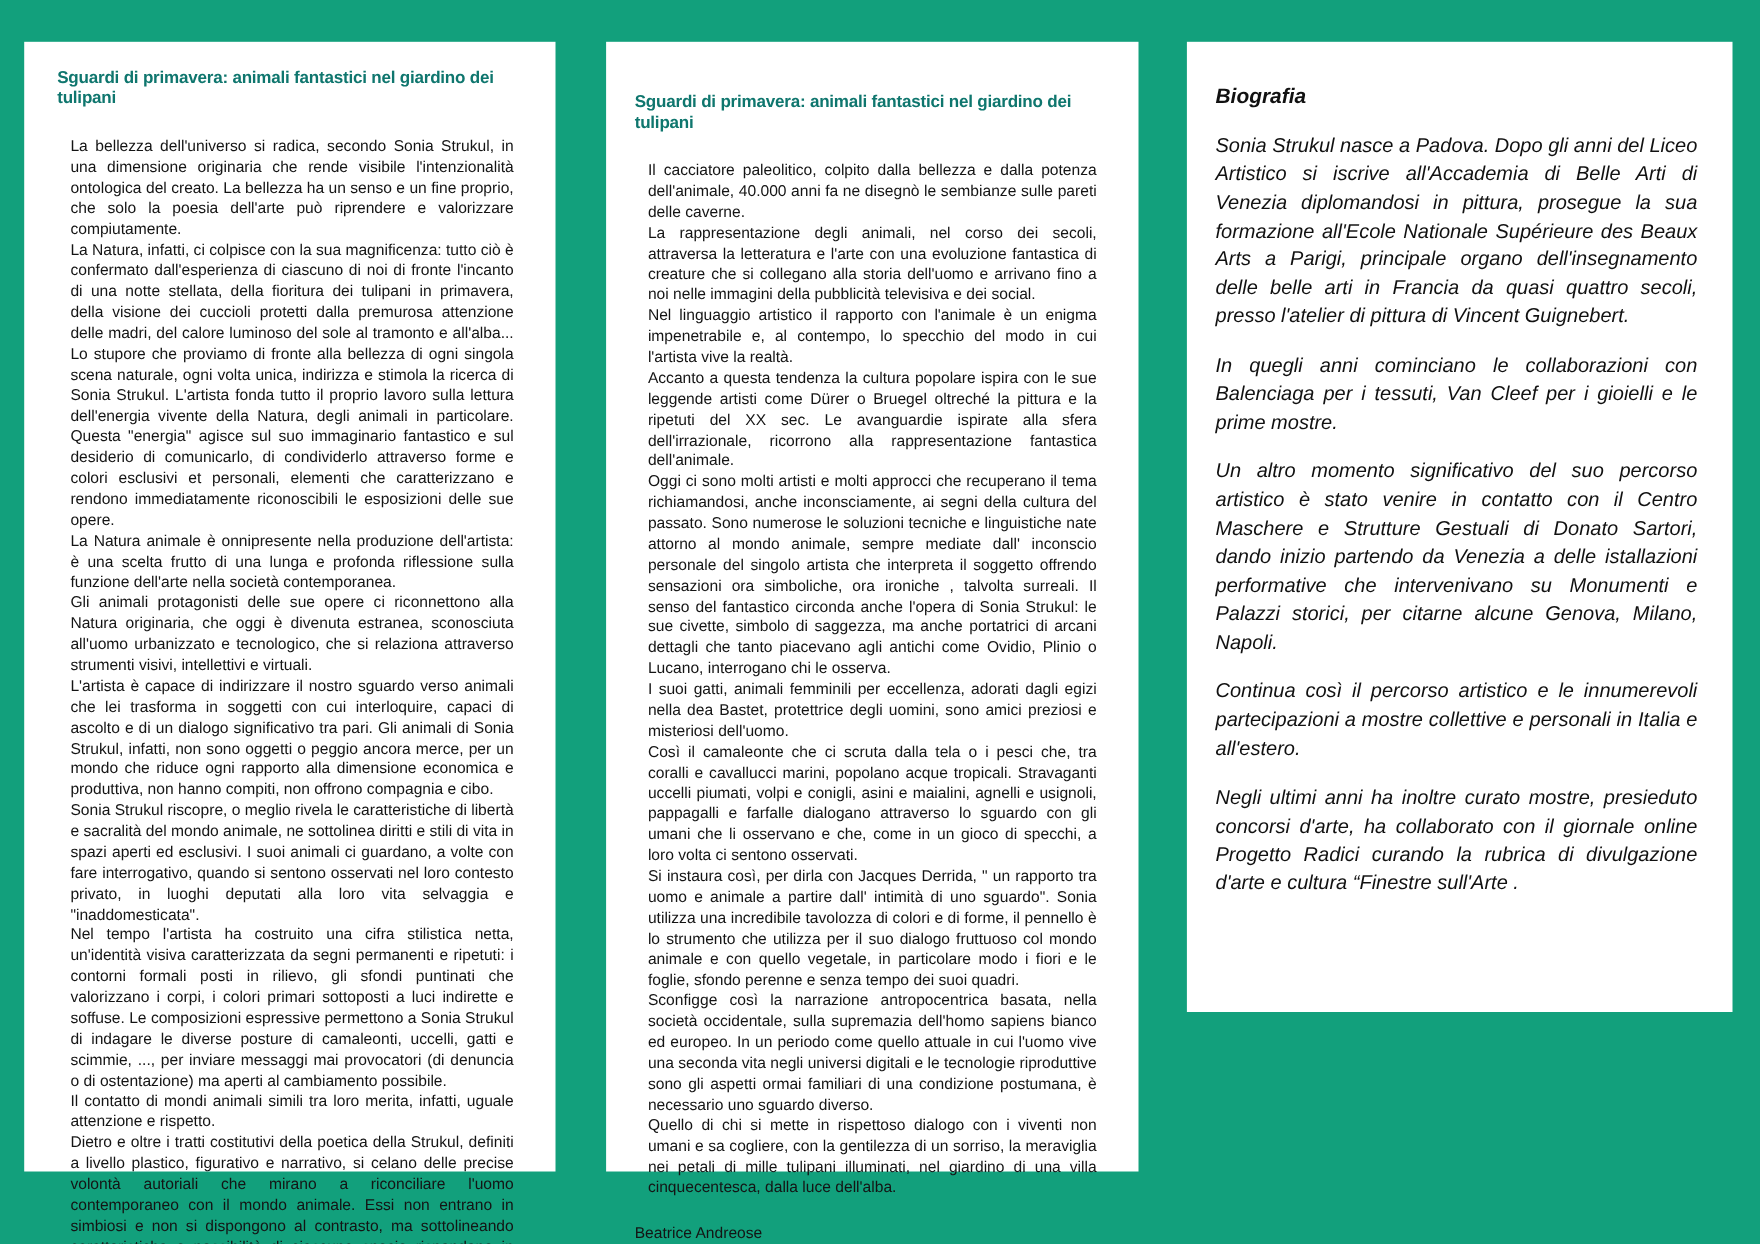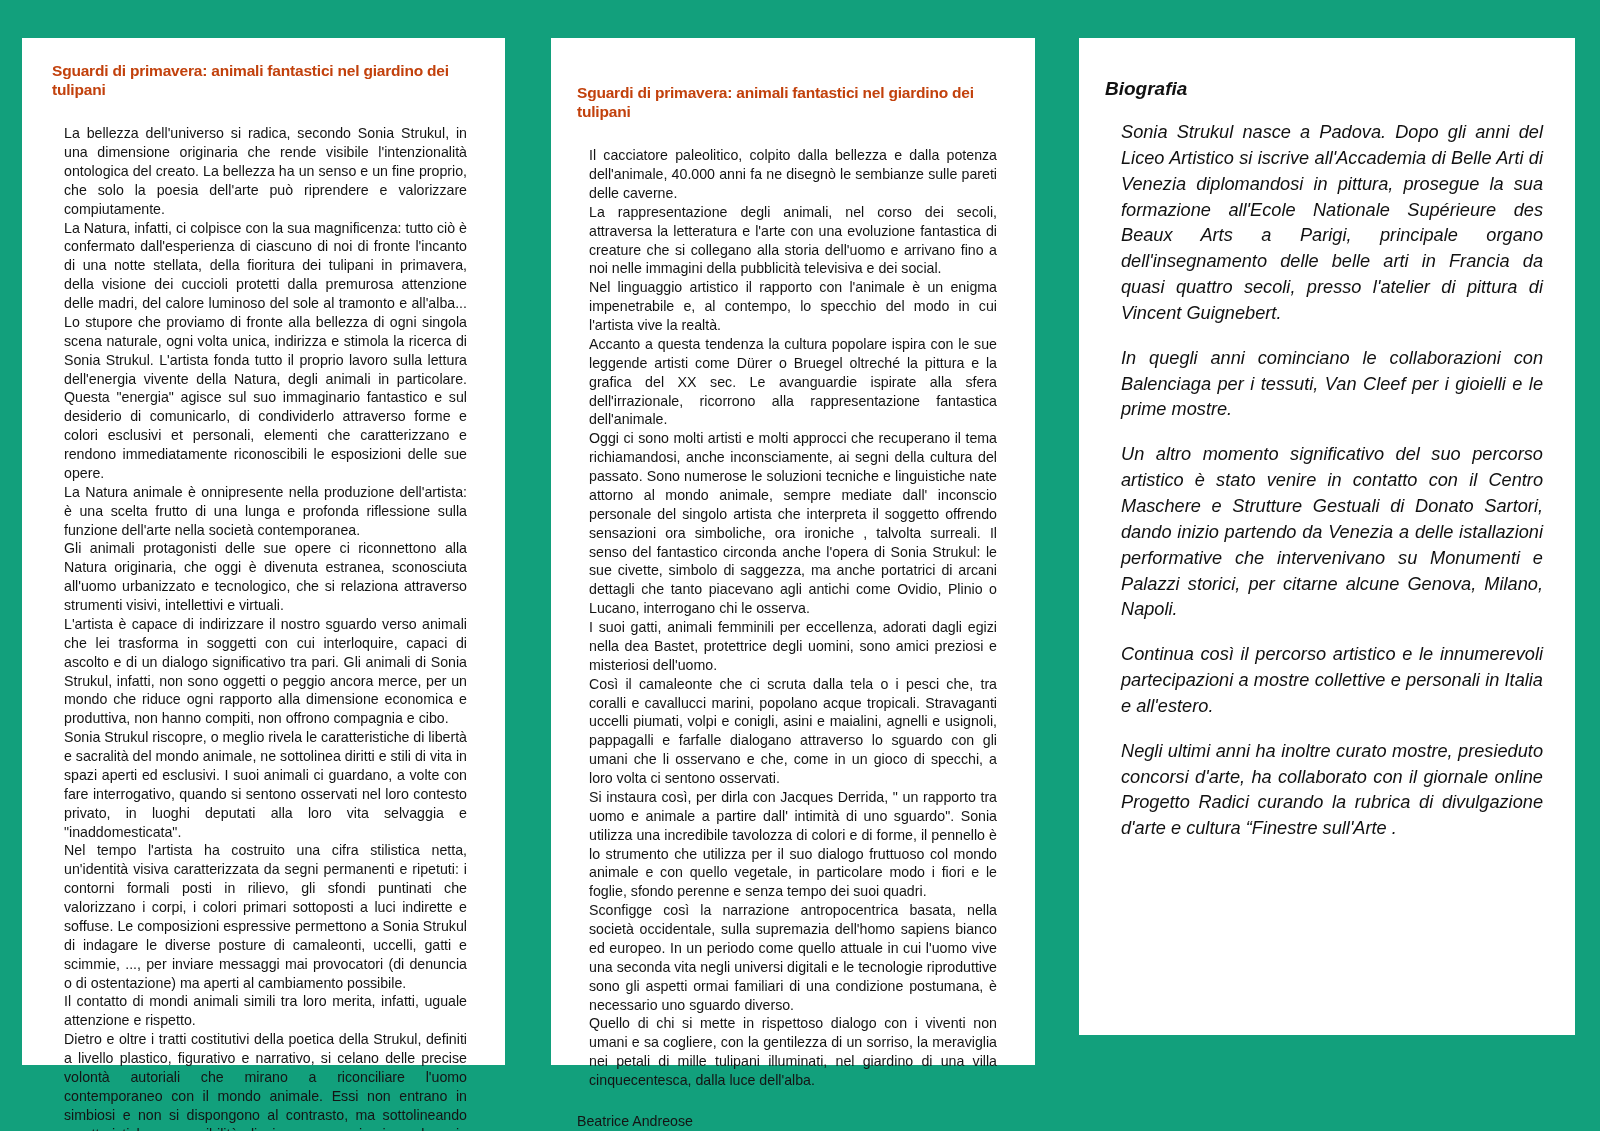--- a/index.html
+++ b/index.html
@@ -31,27 +31,27 @@
     left: 551px;
     top: 38px;
     width: 484px;
     height: 1027px;
     padding: 46px 26px 18px 26px;
   }
   #panel-right {
     left: 1079px;
     top: 38px;
     width: 496px;
-    height: 997px;
+    height: 882px;
     padding: 40px 32px 18px 26px;
   }
   .col-title {
     font-size: 15.5px;
     font-weight: bold;
-    color: #c2410c;
+    color: #0f766e;
     margin: 0 0 13px 0;
     letter-spacing: -0.2px;
     line-height: 1.2;
   }
   .body-text {
     font-size: 14.2px;
     line-height: 1.33;
     color: #141414;
     text-align: justify;
     margin: 12px;
@@ -75,21 +75,21 @@
     margin: 0 0 20px 0;
   }
   .bio-text {
     font-size: 18.2px;
     font-style: italic;
     line-height: 1.42;
     color: #111;
     text-align: justify;
   }
   .bio-text p {
-    margin: 0 0 19px 16px;
+    margin: 0 0 19px 0;
   }
   .bio-text p:last-child {
     margin-bottom: 0;
   }
 </style>
 </head>
 <body style="background: rgb(18, 160, 124);">
 
 <div class="page" id="panel-left">
   <h1 class="col-title">Sguardi di primavera: animali fantastici nel giardino dei tulipani</h1>
@@ -106,21 +106,21 @@
   </div>
   <div class="signature">Alessandra Santin</div>
 </div>
 
 <div class="page" id="panel-middle">
   <h1 class="col-title">Sguardi di primavera: animali fantastici nel giardino dei tulipani</h1>
   <div class="body-text">
     <p>Il cacciatore paleolitico, colpito dalla bellezza e dalla potenza dell'animale, 40.000 anni fa ne disegnò le sembianze sulle pareti delle caverne.</p>
     <p>La rappresentazione degli animali, nel corso dei secoli, attraversa la letteratura e l'arte con una evoluzione fantastica di creature che si collegano alla storia dell'uomo e arrivano fino a noi nelle immagini della pubblicità televisiva e dei social.</p>
     <p>Nel linguaggio artistico il rapporto con l'animale è un enigma impenetrabile e, al contempo, lo specchio del modo in cui l'artista vive la realtà.</p>
-    <p>Accanto a questa tendenza la cultura popolare ispira con le sue leggende artisti come Dürer o Bruegel oltreché la pittura e la grafica del XX sec. Le avanguardie ispirate alla sfera dell'irrazionale, ricorrono alla rappresentazione fantastica dell'animale.</p>
+    <p>Accanto a questa tendenza la cultura popolare ispira con le sue leggende artisti come Dürer o Bruegel oltreché la pittura e la ripetuti del XX sec. Le avanguardie ispirate alla sfera dell'irrazionale, ricorrono alla rappresentazione fantastica dell'animale.</p>
     <p>Oggi ci sono molti artisti e molti approcci che recuperano il tema richiamandosi, anche inconsciamente, ai segni della cultura del passato. Sono numerose le soluzioni tecniche e linguistiche nate attorno al mondo animale, sempre mediate dall' inconscio personale del singolo artista che interpreta il soggetto offrendo sensazioni ora simboliche, ora ironiche , talvolta surreali. Il senso del fantastico circonda anche l'opera di Sonia Strukul: le sue civette, simbolo di saggezza, ma anche portatrici di arcani dettagli che tanto piacevano agli antichi come Ovidio, Plinio o Lucano, interrogano chi le osserva.</p>
     <p>I suoi gatti, animali femminili per eccellenza, adorati dagli egizi nella dea Bastet, protettrice degli uomini, sono amici preziosi e misteriosi dell'uomo.</p>
     <p>Così il camaleonte che ci scruta dalla tela o i pesci che, tra coralli e cavallucci marini, popolano acque tropicali. Stravaganti uccelli piumati, volpi e conigli, asini e maialini, agnelli e usignoli, pappagalli e farfalle dialogano attraverso lo sguardo con gli umani che li osservano e che, come in un gioco di specchi, a loro volta ci sentono osservati.</p>
     <p>Si instaura così, per dirla con Jacques Derrida, " un rapporto tra uomo e animale a partire dall' intimità di uno sguardo". Sonia utilizza una incredibile tavolozza di colori e di forme, il pennello è lo strumento che utilizza per il suo dialogo fruttuoso col mondo animale e con quello vegetale, in particolare modo i fiori e le foglie, sfondo perenne e senza tempo dei suoi quadri.</p>
     <p>Sconfigge così la narrazione antropocentrica basata, nella società occidentale, sulla supremazia dell'homo sapiens bianco ed europeo. In un periodo come quello attuale in cui l'uomo vive una seconda vita negli universi digitali e le tecnologie riproduttive sono gli aspetti ormai familiari di una condizione postumana, è necessario uno sguardo diverso.</p>
     <p>Quello di chi si mette in rispettoso dialogo con i viventi non umani e sa cogliere, con la gentilezza di un sorriso, la meraviglia nei petali di mille tulipani illuminati, nel giardino di una villa cinquecentesca, dalla luce dell'alba.</p>
   </div>
   <div class="signature">Beatrice Andreose</div>
 </div>
 

